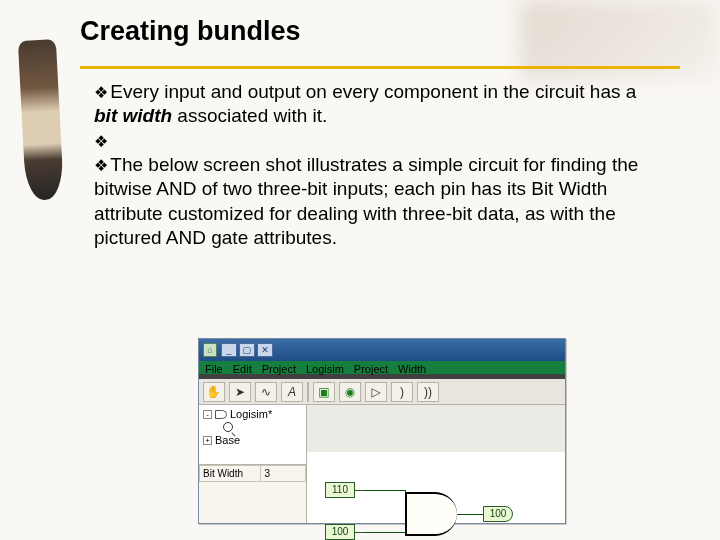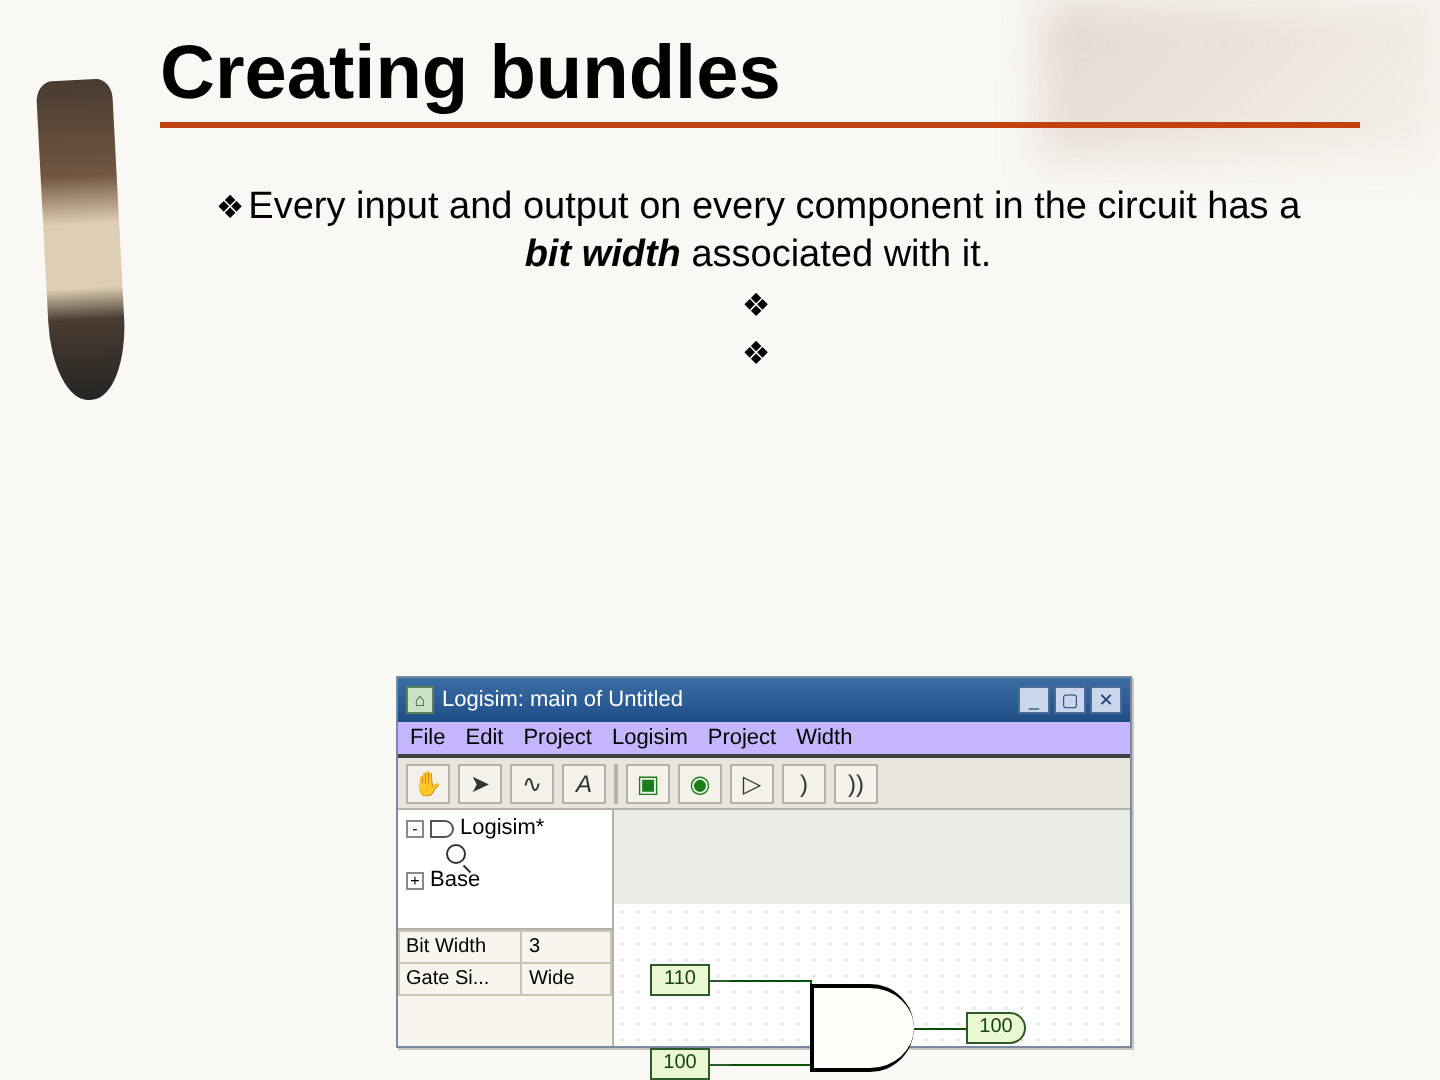--- a/index.html
+++ b/index.html
@@ -19,29 +19,29 @@
     position: absolute; left: 22px; top: 40px; width: 38px; height: 160px;
     background: linear-gradient(180deg, #2a1a0e 0%, #5a3b22 30%, #d8c6a8 45%, #d8c6a8 65%, #2a1a0e 75%, #000 100%);
     border-radius: 8px 8px 18px 18px / 10px 10px 40px 40px;
     transform: rotate(-3deg);
     opacity: .85;
   }
   .title-wrap {
     position: absolute; left: 80px; top: 16px; right: 40px;
   }
   .title {
-    font-size: 38px; font-weight: 700; color: #000;
-    border-bottom: 3px solid #c2410c;
-    padding-bottom: 2px;
+    font-size: 27px; font-weight: 700; color: #000;
+    border-bottom: 3px solid #eab308;
+    padding-bottom: 19px;
     display: inline-block;
     width: 100%;
   }
   .body-text {
-    position: absolute; left: 94px; top: 92px; right: 56px;
-    font-size: 19px; line-height: 1.28; color: #000; text-align: center;
+    position: absolute; left: 94px; top: 80px; right: 56px;
+    font-size: 19px; line-height: 1.28; color: #000;
   }
   .bullet::before {
     content: "❖";
     font-size: 16px; margin-right: 2px;
     color: #000;
   }
   .bold-ital { font-weight: 700; font-style: italic; }
 
   
   .app-window {
@@ -67,21 +67,21 @@
     border: 1px solid #5b7f58;
     font-size: 9px; line-height: 12px; text-align: center; color: #2a5a28;
   }
   .titlebar .t-text { flex: 1; font-size: 11px; }
   .titlebar .win-btns { display: flex; gap: 2px; }
   .titlebar .win-btn {
     width: 16px; height: 14px; background: #c9d6eb; border: 1px solid #4b6a9a;
     font-size: 9px; line-height: 12px; text-align: center; color: #1e3f70;
   }
   .menubar {
-    height: 18px; background: #c4b5fd; border-bottom: 2px solid #404040;
+    height: 18px; background: #15803d; border-bottom: 5px solid #404040;
     display: flex; gap: 10px; padding: 2px 6px; font-size: 11px;
   }
   .menubar span { color: #000; }
   .toolbar {
     height: 26px; background: #e7e5dd; border-bottom: 1px solid #b5b2a8;
     display: flex; align-items: center; gap: 4px; padding: 0 4px;
   }
   .tbtn {
     width: 22px; height: 20px; background: #f3f1ea;
     border: 1px solid #b5b2a8;
@@ -150,27 +150,26 @@
 <div class="bg-wash"></div>
 <div class="bg-brush"></div>
 
 <div class="title-wrap">
   <h1 class="title">Creating bundles</h1>
 </div>
 
 <div class="body-text">
   <span class="bullet"></span><span>Every input and output on every component in the circuit has a </span><span class="bold-ital">bit width</span><span> associated with it.</span><br>
   <span class="bullet"></span><br>
-  <span class="bullet"></span>
+  <span class="bullet"></span><span>The below screen shot illustrates a simple circuit for finding the bitwise AND of two three-bit inputs; each pin has its Bit Width attribute customized for dealing with three-bit data, as with the pictured AND gate attributes.</span>
 </div>
 
 <div class="app-window">
   <div class="titlebar">
     <div class="logo">⌂</div>
-    <div class="t-text">Logisim: main of Untitled</div>
     <div class="win-btns">
       <div class="win-btn">_</div>
       <div class="win-btn">▢</div>
       <div class="win-btn">✕</div>
     </div>
   </div>
   <div class="menubar">
     <span>File</span>
     <span>Edit</span>
     <span>Project</span>
@@ -208,24 +207,20 @@
             <span>Base</span>
           </div>
       </div>
       <div class="props">
         <table>
           <tbody>
               <tr>
                 <td>Bit Width</td>
                 <td>3</td>
               </tr>
-          <tr>
-                <td>Gate Si...</td>
-                <td>Wide</td>
-              </tr>
         </tbody>
           </table>
       </div>
     </div>
     <div class="canvas">
       <div class="pin" style="left:18px; top:30px">110</div>
       <div class="pin-stub" style="left:48px; top:38px"></div>
       <div class="pin" style="left:18px; top:72px">100</div>
       <div class="pin-stub" style="left:48px; top:80px"></div>
       <div class="wire" style="left:58px; top:38px; width:40px"></div>

